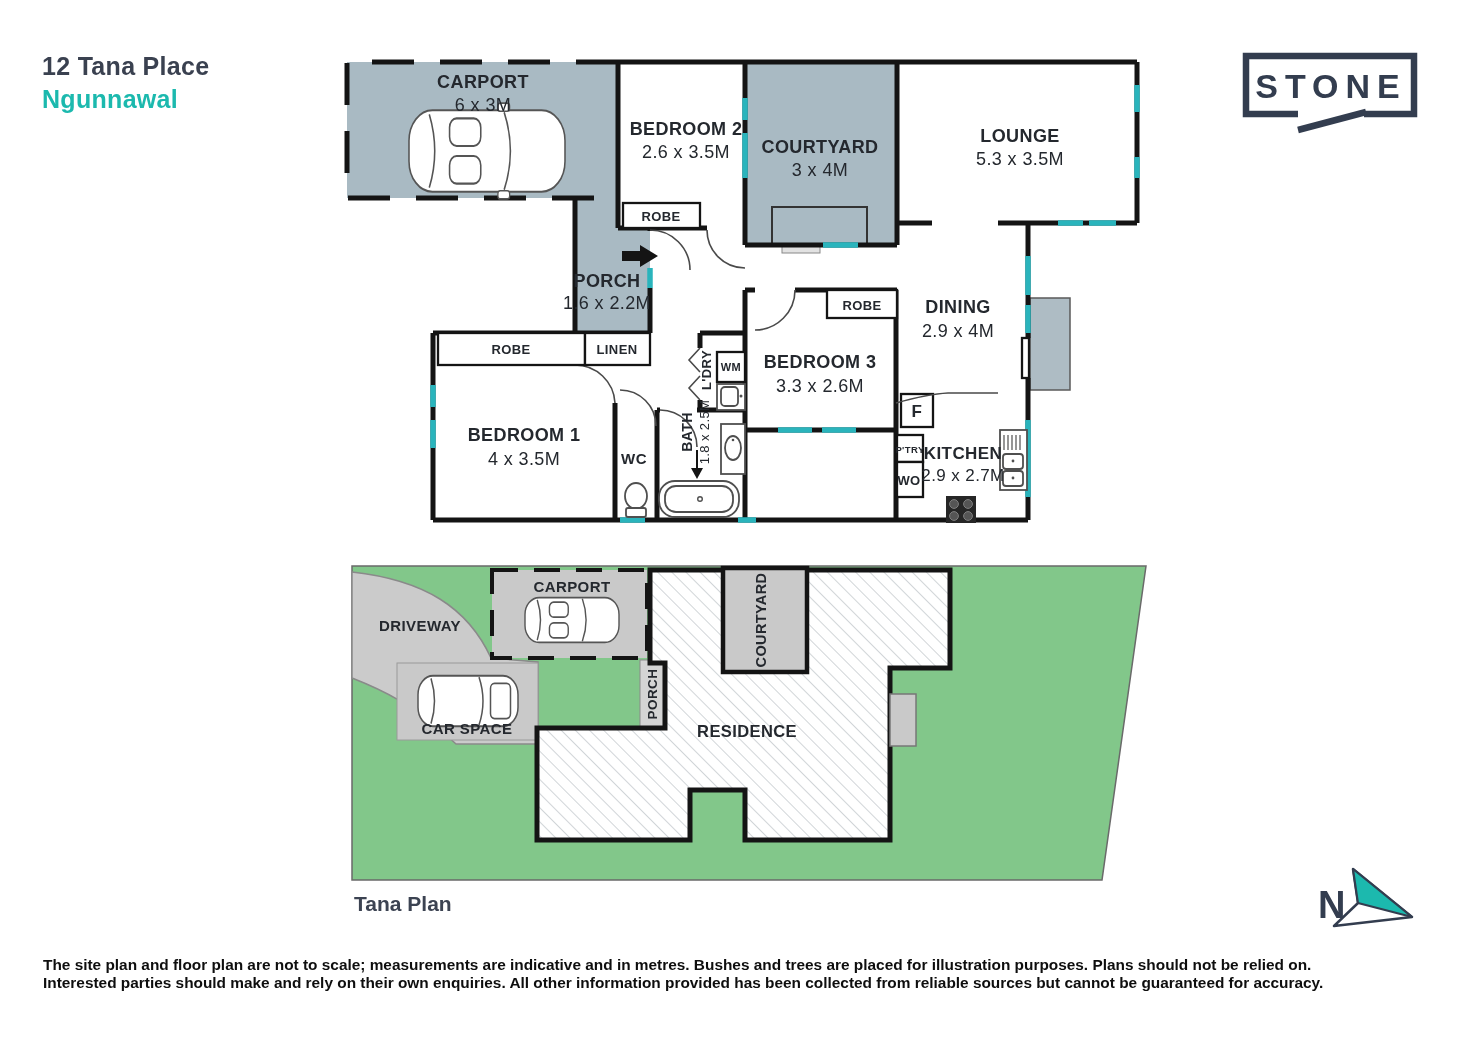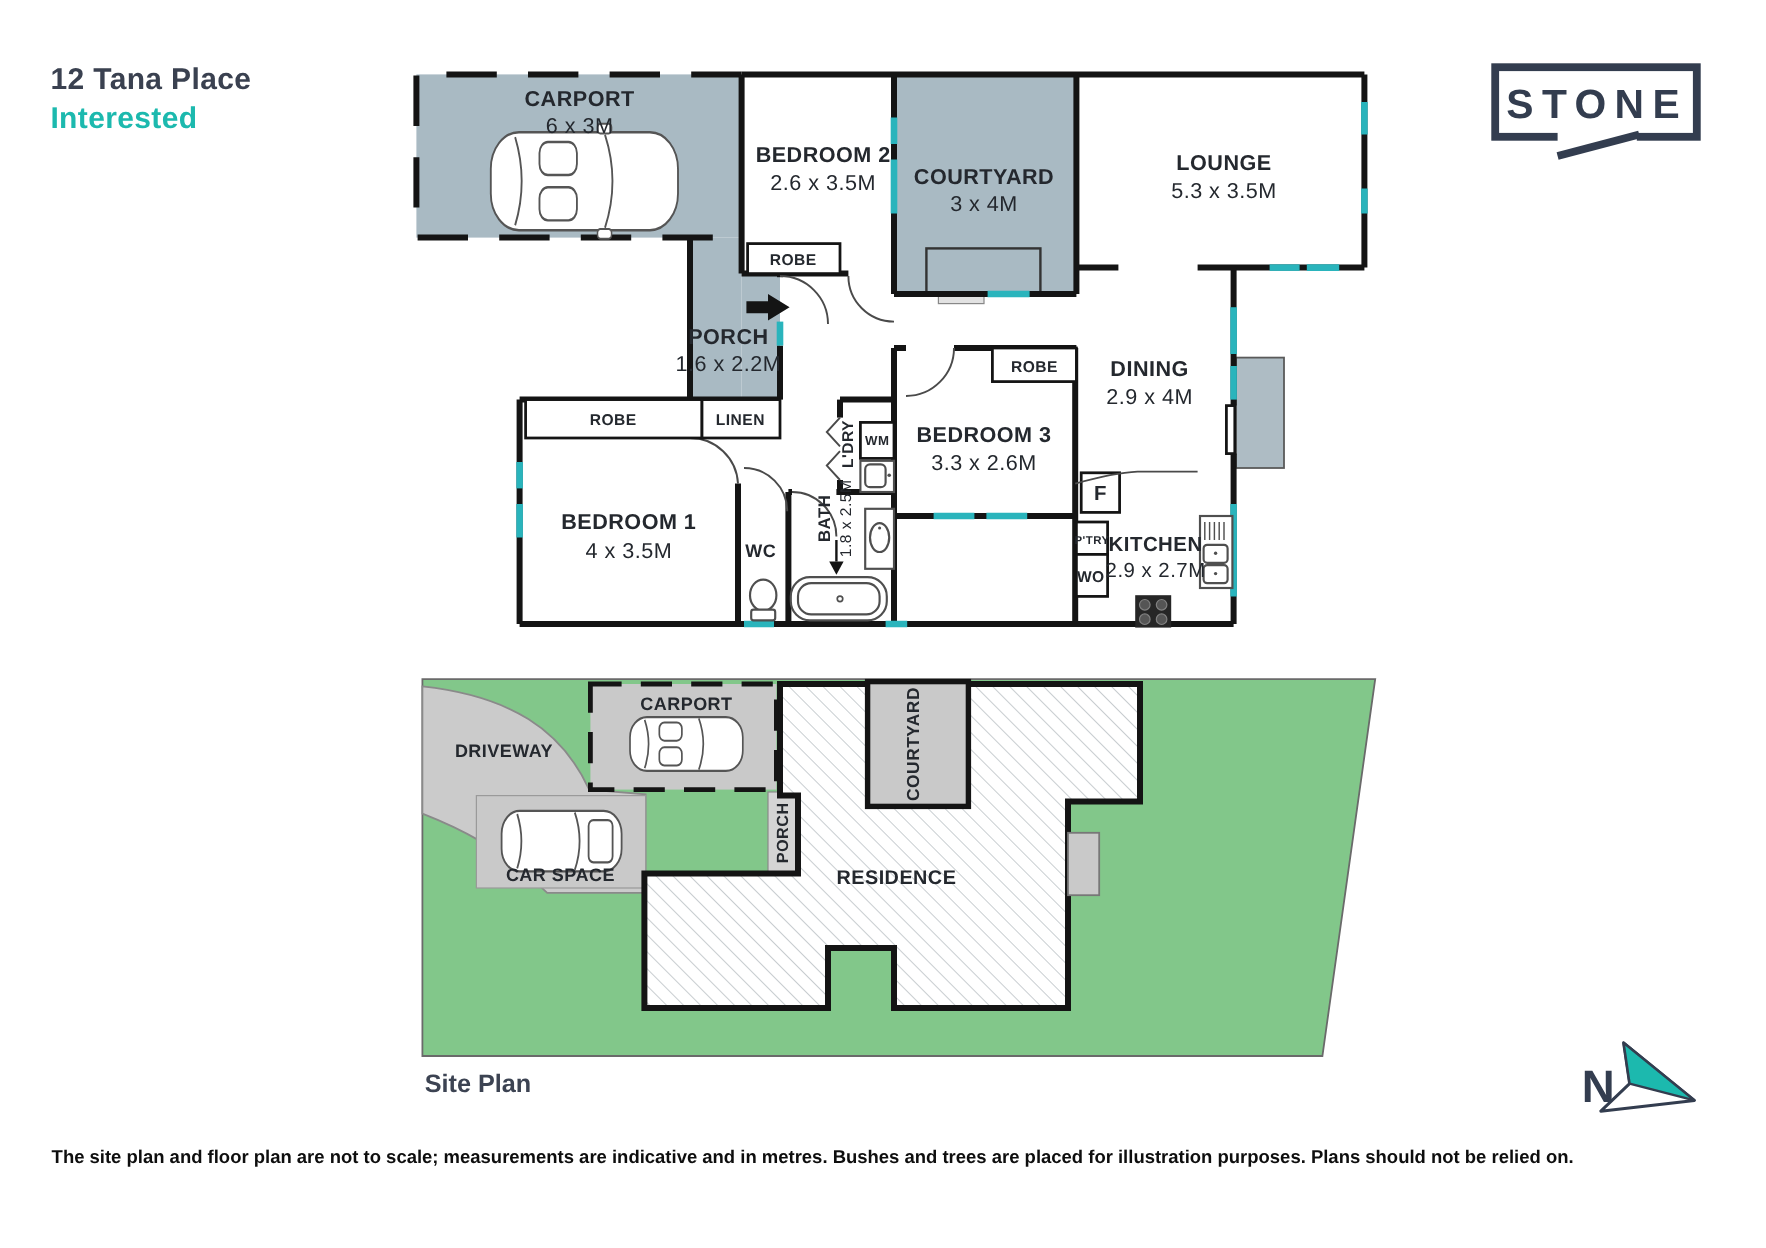--- a/index.html
+++ b/index.html
@@ -23,21 +23,21 @@
   .arc{stroke:#4a4a4a;stroke-width:1.6;fill:none;}
   .window{stroke:#2ab4bc;stroke-width:5.5;fill:none;}
 </style>
 </head>
 <body>
 
 <div class="page">
 
   <div class="title-block">
     <div class="addr">12 Tana Place</div>
-    <div class="suburb">Interested</div>
+    <div class="suburb">Ngunnawal</div>
   </div>
 
   <svg style="left:1240px;top:50px" width="190" height="95" viewBox="0 0 190 95">
     <rect x="6" y="6" width="168" height="58" fill="none" stroke="#333d4f" stroke-width="6.5"></rect>
     <rect x="58" y="59" width="66" height="11" fill="#ffffff"></rect>
     <line x1="126" y1="62" x2="58" y2="80" stroke="#333d4f" stroke-width="6.5"></line>
     <text x="91" y="48" text-anchor="middle" style="font-size:34px;font-weight:700;letter-spacing:7px;fill:#333d4f">STONE</text>
   </svg>
 
   <svg style="left:340px;top:52px" width="810" height="480" viewBox="340 52 810 480">
@@ -275,19 +275,20 @@
       <text x="747" y="737" text-anchor="middle" style="font-size:16.5px">RESIDENCE</text>
     </g>
   </svg>
 
   <svg style="left:1295px;top:855px" width="140" height="85" viewBox="1295 855 140 85">
     <polygon points="1353,869 1412,917 1334,926 1358,903" fill="#ffffff" stroke="#333d4f" stroke-width="2.5" stroke-linejoin="round"></polygon>
     <polygon points="1353,869 1412,917 1358,903" fill="#1cb9ae" stroke="#333d4f" stroke-width="2" stroke-linejoin="round"></polygon>
     <text x="1332" y="918" text-anchor="middle" style="font-size:38px;font-weight:700;fill:#333d4f">N</text>
   </svg>
 
-  <div class="siteplan-title">Site Plan</div>
+  <div class="siteplan-title">Tana Plan</div>
 
   <div class="disclaimer">
     <div>The site plan and floor plan are not to scale; measurements are indicative and in metres. Bushes and trees are placed for illustration purposes. Plans should not be relied on.</div>
+    <div>Interested parties should make and rely on their own enquiries. All other information provided has been collected from reliable sources but cannot be guaranteed for accuracy.</div>
   </div>
 
 </div>
 
 </body></html>

